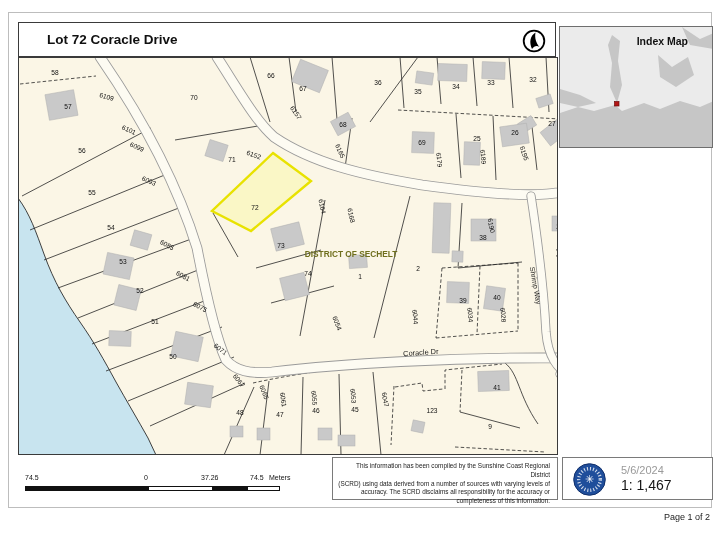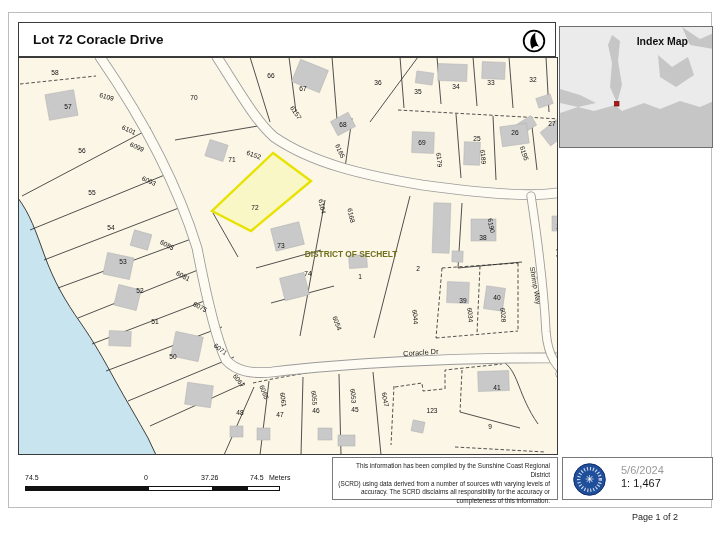--- a/index.html
+++ b/index.html
@@ -3,46 +3,46 @@
 <meta charset="utf-8">
 <style>
   html,body{margin:0;padding:0;background:#fff;}
   .page{position:relative;width:720px;height:544px;background:#ffffff;overflow:hidden;
         font-family:"Liberation Sans",sans-serif;}
   .outer-frame{position:absolute;left:8px;top:12px;width:702px;height:494px;
         border:1px solid #bdbdbd;}
   .title-bar{position:absolute;left:18px;top:22px;width:538px;height:35px;background:#fff;
 War        border:1px solid #3a3a3a;box-sizing:border-box;}
   .title-bar{border:1px solid #3a3a3a;}
-  .title-text{position:absolute;left:14px;top:0;line-height:33px;font-size:13.5px;font-weight:bold;color:#101010;}
+  .title-text{position:absolute;left:28px;top:0;line-height:33px;font-size:13.5px;font-weight:bold;color:#101010;}
   .north-arrow{position:absolute;right:8px;top:5px;}
   .index-panel{position:absolute;left:559px;top:26px;width:154px;height:122px;
         border:1px solid #6e6e6e;box-sizing:border-box;background:#ebebeb;overflow:hidden;}
   .index-title{position:absolute;left:0;top:8px;width:128px;text-align:right;
         font-size:10.5px;font-weight:bold;color:#111;z-index:3;}
   .map-frame{position:absolute;left:18px;top:57px;width:540px;height:398px;
         border:1px solid #3a3a3a;box-sizing:border-box;background:#fbf6e6;overflow:hidden;}
   .map-frame svg{display:block;}
   .parcel{fill:none;stroke:#262626;stroke-width:0.8;}
   .parcel.dash{stroke-dasharray:3.5,2.2;}
   .redge{fill:none;stroke:#9a9a9a;stroke-linecap:round;}
   .rfill{fill:none;stroke:#fdfbf2;stroke-linecap:round;}
   .bld{fill:#c9c9c9;stroke:#b0b0b0;stroke-width:0.5;}
   .footer-disclaimer{position:absolute;left:332px;top:457px;width:226px;height:43px;
         border:1px solid #7a7a7a;box-sizing:border-box;background:#fff;
         text-align:right;padding:4px 7px 0 4px;font-size:6.4px;line-height:1.38;color:#1c1c1c;}
   .footer-logo-box{position:absolute;left:562px;top:457px;width:151px;height:43px;
         border:1px solid #7a7a7a;box-sizing:border-box;background:#fff;}
   .logo{position:absolute;left:8px;top:3px;}
   .date-text{position:absolute;left:58px;top:6px;font-size:11px;color:#9a9a9a;}
-  .scale-text{position:absolute;left:58px;top:19px;font-size:11px;color:#161616;}
+  .scale-text{position:absolute;left:58px;top:19px;font-size:14px;color:#161616;}
   .scalebar{position:absolute;left:0;top:0;width:330px;height:60px;}
   .sb-label{position:absolute;font-size:7px;color:#111;}
   .sb-seg{position:absolute;height:5px;box-sizing:border-box;}
-  .page-label{position:absolute;left:600px;top:512px;width:110px;text-align:center;
+  .page-label{position:absolute;left:600px;top:512px;width:110px;text-align:right;
         font-size:9px;color:#222;}
 </style>
 </head>
 <body>
 
 <div class="page">
   <div class="outer-frame"></div>
 
   <div class="title-bar">
     <span class="title-text">Lot 72 Coracle Drive</span>

